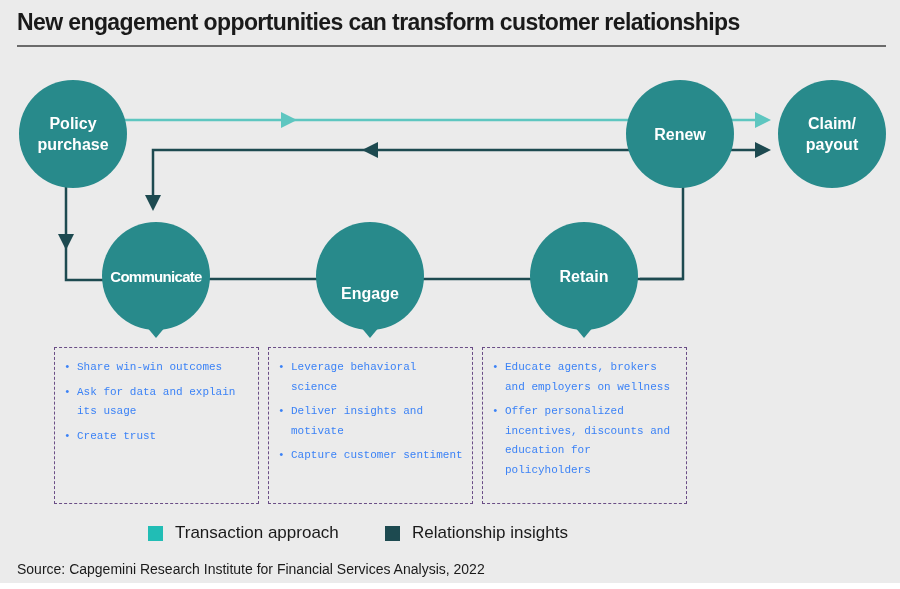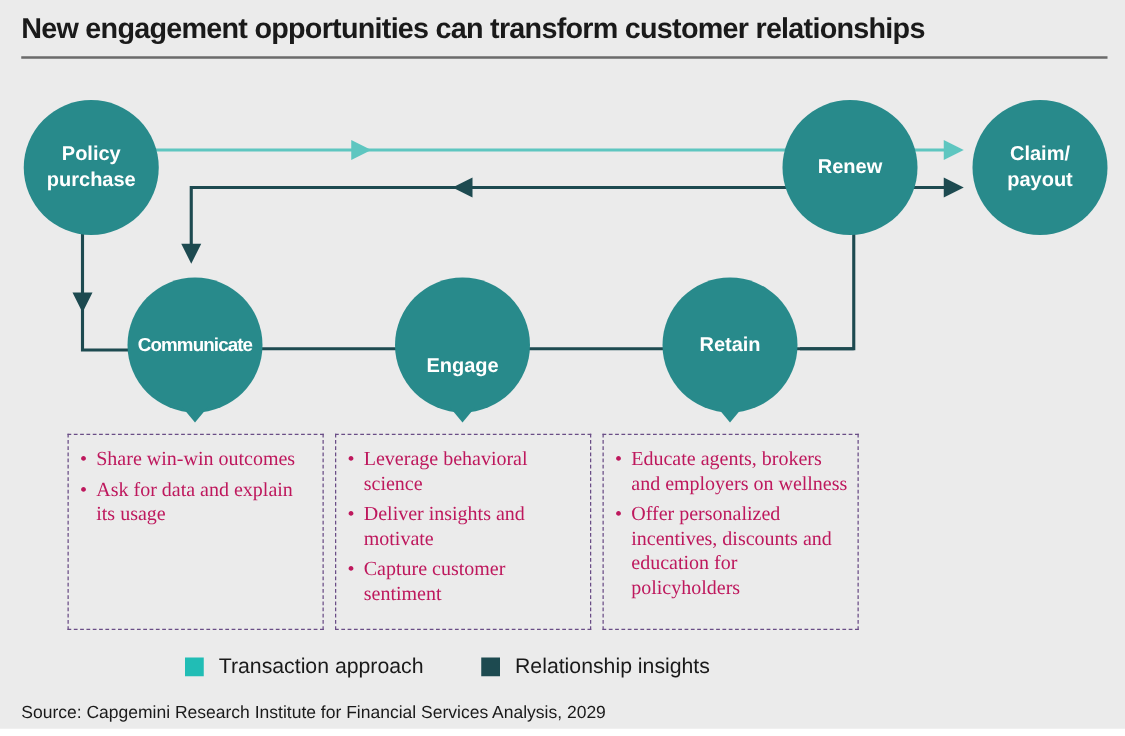--- a/index.html
+++ b/index.html
@@ -5,21 +5,21 @@
   html,body{margin:0;padding:0;}
   body{width:900px;height:589px;background:#ffffff;font-family:"DejaVu Sans",sans-serif;position:relative;overflow:hidden;}
   .panel{position:absolute;left:0;top:0;width:900px;height:583px;background:#ebebeb;}
   .title{position:absolute;left:17px;top:9px;font-size:23px;font-weight:bold;color:#1a1a1a;letter-spacing:-0.6px;font-family:"Liberation Sans",sans-serif;}
   .rule{position:absolute;left:17px;top:45px;width:869px;height:2px;background:#6b6b6b;}
   svg.diagram{position:absolute;left:0;top:0;}
   .node-label{position:absolute;color:#ffffff;font-weight:bold;text-align:center;font-size:16px;line-height:21px;transform:translate(-50%,-50%);white-space:nowrap;font-family:"Liberation Sans",sans-serif;}
   .node-label.sm{font-size:15px;letter-spacing:-0.7px;}
   .box{position:absolute;border:1.5px dashed #6a4d86;box-sizing:border-box;}
   .box ul{margin:0;padding:0;list-style:none;}
-  .box li{position:relative;padding-left:22px;font-size:16px;line-height:19.5px;color:#be185d;margin-bottom:5px;font-family:Liberation Serif, serif;}
+  .box li{position:relative;padding-left:22px;font-size:11px;line-height:19.5px;color:#3b82f6;margin-bottom:5px;font-family:Liberation Mono, monospace;}
   .box li::before{content:"\2022";position:absolute;left:9px;top:0;}
   .legend{position:absolute;top:523px;font-size:17px;color:#1a1a1a;font-family:"Liberation Sans",sans-serif;display:flex;align-items:center;}
   .swatch{width:15px;height:15px;margin-right:12px;display:inline-block;}
   .source{position:absolute;left:17px;top:561px;font-size:14px;color:#1a1a1a;font-family:"Liberation Sans",sans-serif;}
 </style>
 </head>
 <body>
 
 <div class="panel"></div>
 <div class="title">New engagement opportunities can transform customer relationships</div>
@@ -64,20 +64,21 @@
 <div class="node-label" style="left:370px;top:276px;margin-top:17px;">Engage</div>
 <div class="node-label" style="left:584px;top:276px;">Retain</div>
 <div class="node-label" style="left:680px;top:134px;">Renew</div>
 <div class="node-label" style="left:832px;top:134px;white-space:pre;">Claim/
 payout</div>
 
 <div class="box" style="left:54px;top:347px;width:205px;height:157px;padding:10px 6px 0 0;">
   <ul>
     <li>Share win-win outcomes</li>
     <li>Ask for data and explain its usage</li>
+    <li>Create trust</li>
   </ul>
 </div>
 <div class="box" style="left:268px;top:347px;width:205px;height:157px;padding:10px 6px 0 0;">
   <ul>
     <li>Leverage behavioral science</li>
     <li>Deliver insights and motivate</li>
     <li>Capture customer sentiment</li>
   </ul>
 </div>
 <div class="box" style="left:482px;top:347px;width:205px;height:157px;padding:10px 6px 0 0;">
@@ -89,13 +90,13 @@
 
 <div class="legend" style="left:148px;">
   <span class="swatch" style="background:#21bdb5;"></span>
   <span>Transaction approach</span>
 </div>
 <div class="legend" style="left:385px;">
   <span class="swatch" style="background:#1d4a50;"></span>
   <span>Relationship insights</span>
 </div>
 
-<div class="source">Source: Capgemini Research Institute for Financial Services Analysis, 2029</div>
+<div class="source">Source: Capgemini Research Institute for Financial Services Analysis, 2022</div>
 
 </body></html>

